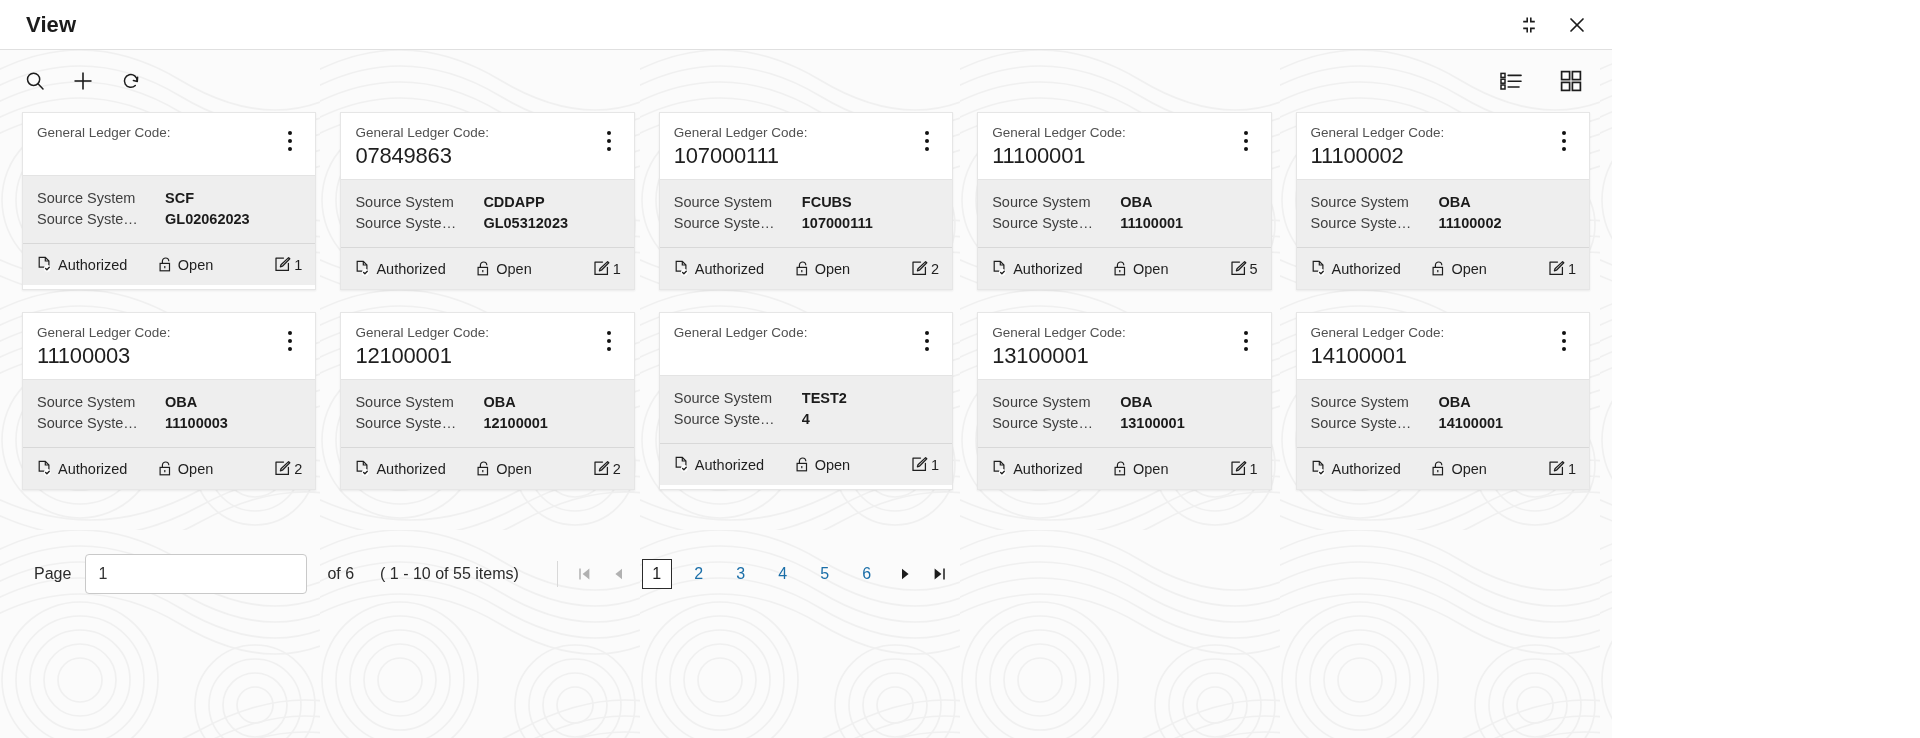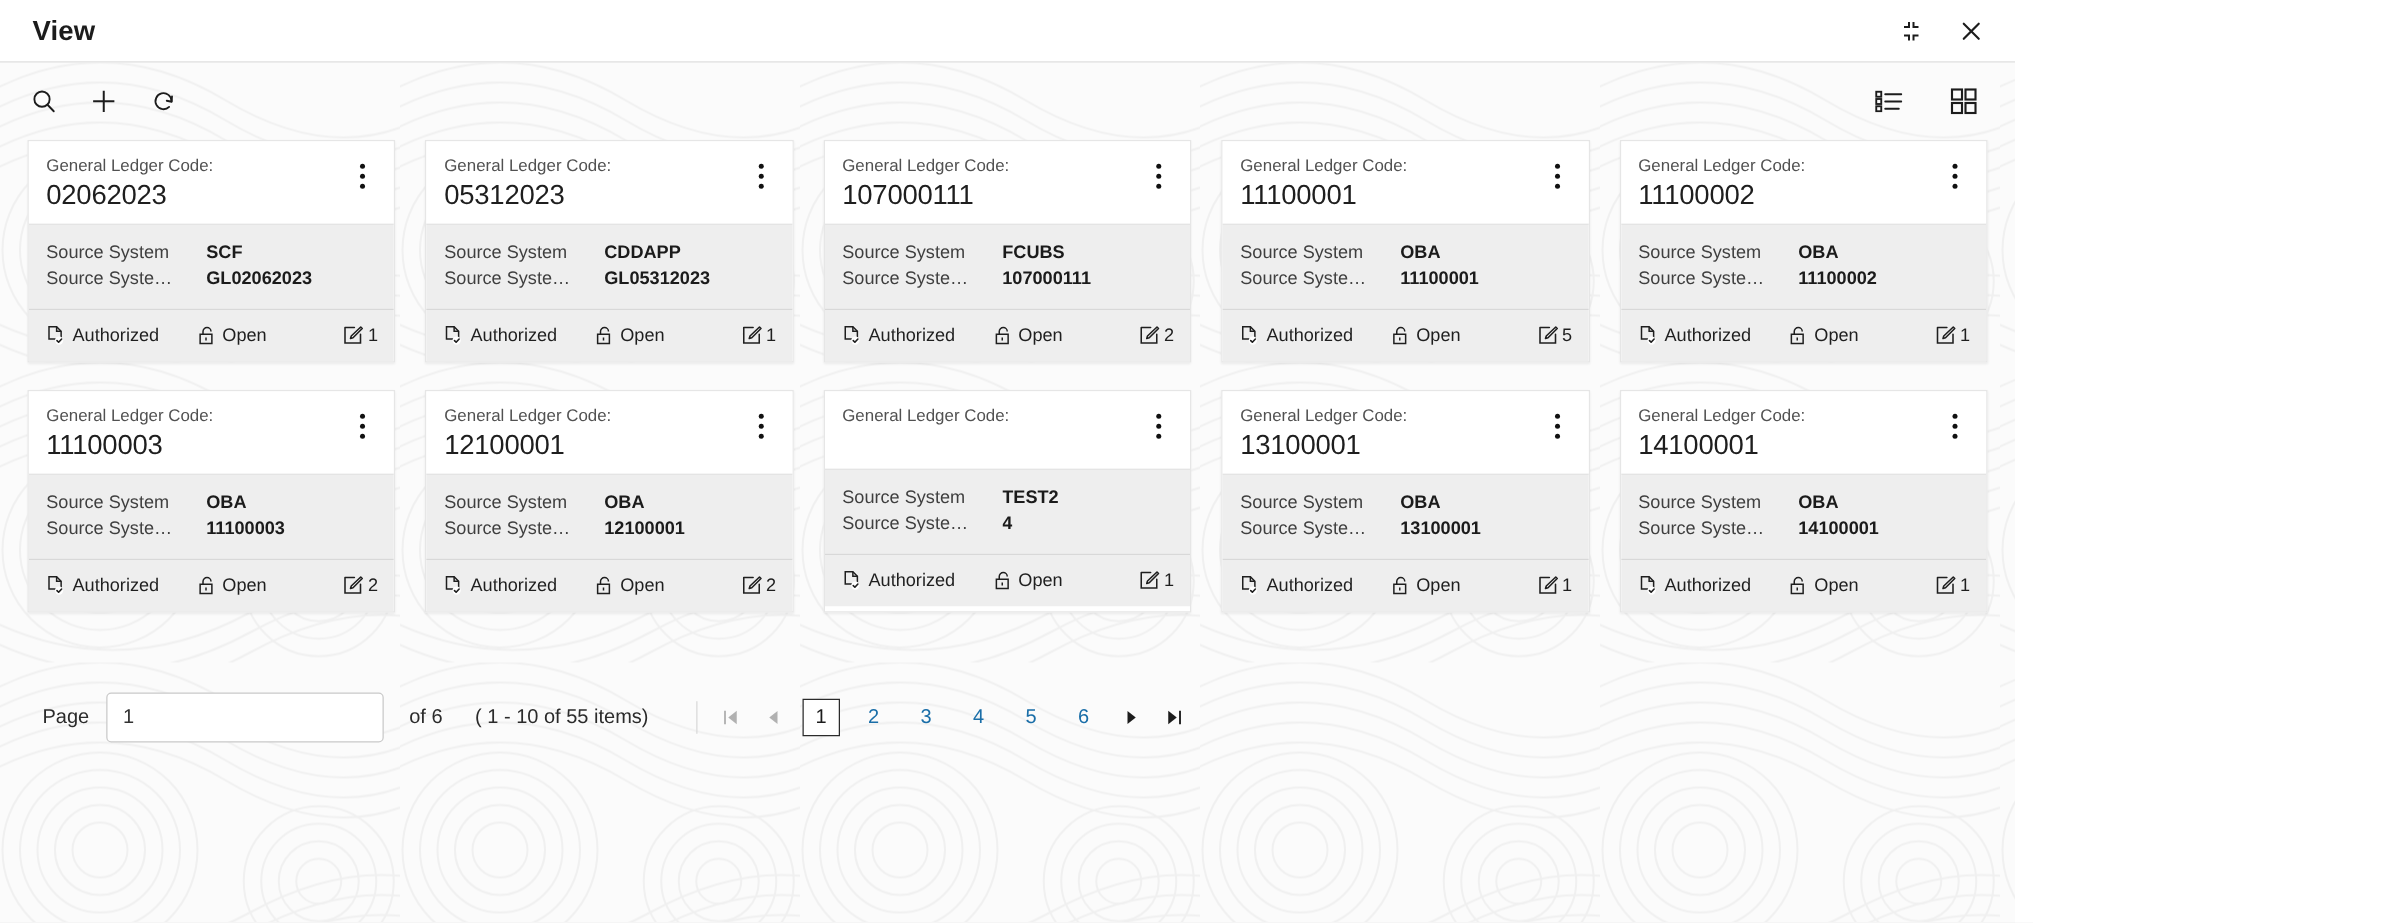--- a/index.html
+++ b/index.html
@@ -45,21 +45,21 @@
     width: 26px; height: 26px;
     display: flex; align-items: center; justify-content: center;
     cursor: pointer;
   }
 
   
   .body-area {
     flex: 1 1 auto;
     position: relative;
     overflow: hidden;
-    background-color: #e5e5e5;
+    background-color: #fde047;
   }
   .bg-pattern {
     position: absolute;
     inset: 0;
     opacity: 1;
     pointer-events: none;
   }
 
   
   .toolbar {
@@ -340,21 +340,20 @@
           </svg>
         </div>
       </div>
     </div>
 
     <div class="card-grid" id="card-grid">
         <div class="card">
     <div class="card-header">
       <div class="card-header-text">
         <div class="gl-label">General Ledger Code:</div>
-        <div class="gl-value">02062023</div>
       </div>
       <div class="kebab">
         <span></span>
         <span></span>
         <span></span>
       </div>
     </div>
     <div class="card-body">
       <div class="kv-row">
         <div class="kv-key">Source System</div>
@@ -389,21 +388,21 @@
           <path d="M14.6 1.6 L15.8 2.8 L8.4 10.2 L6.4 10.8 L7 8.8 Z" fill="none" stroke="#1f1f1f" stroke-width="1.25" stroke-linejoin="round"></path>
         </svg>
         <span class="foot-count">1</span>
       </div>
     </div>
         </div>
         <div class="card">
     <div class="card-header">
       <div class="card-header-text">
         <div class="gl-label">General Ledger Code:</div>
-        <div class="gl-value">05312023</div>
+        <div class="gl-value">07849863</div>
       </div>
       <div class="kebab">
         <span></span>
         <span></span>
         <span></span>
       </div>
     </div>
     <div class="card-body">
       <div class="kv-row">
         <div class="kv-key">Source System</div>

